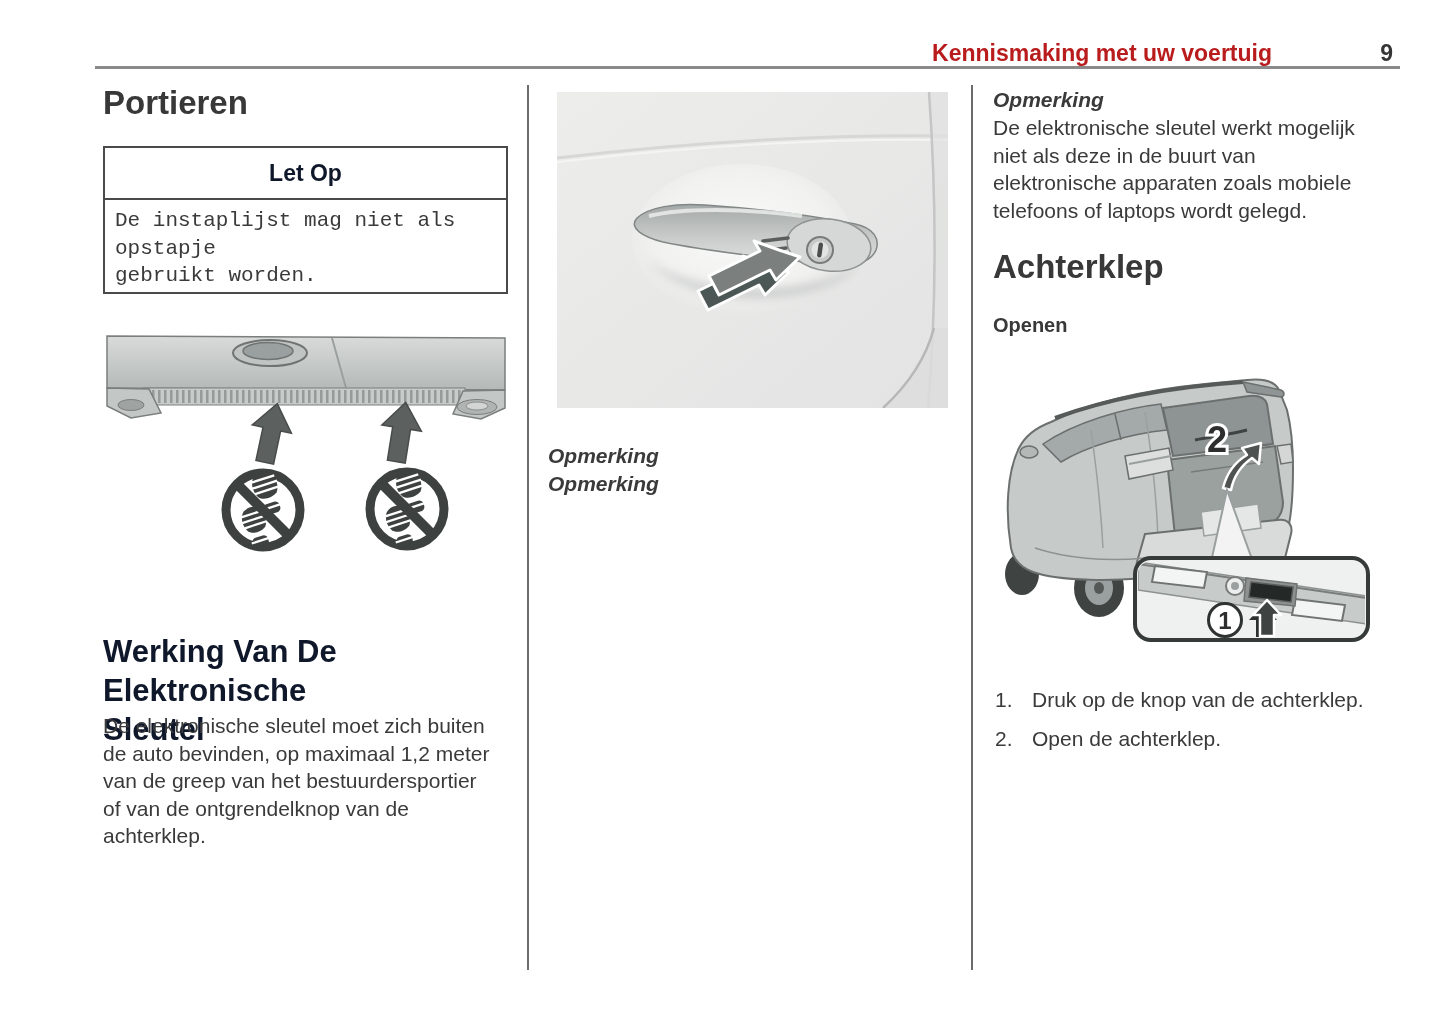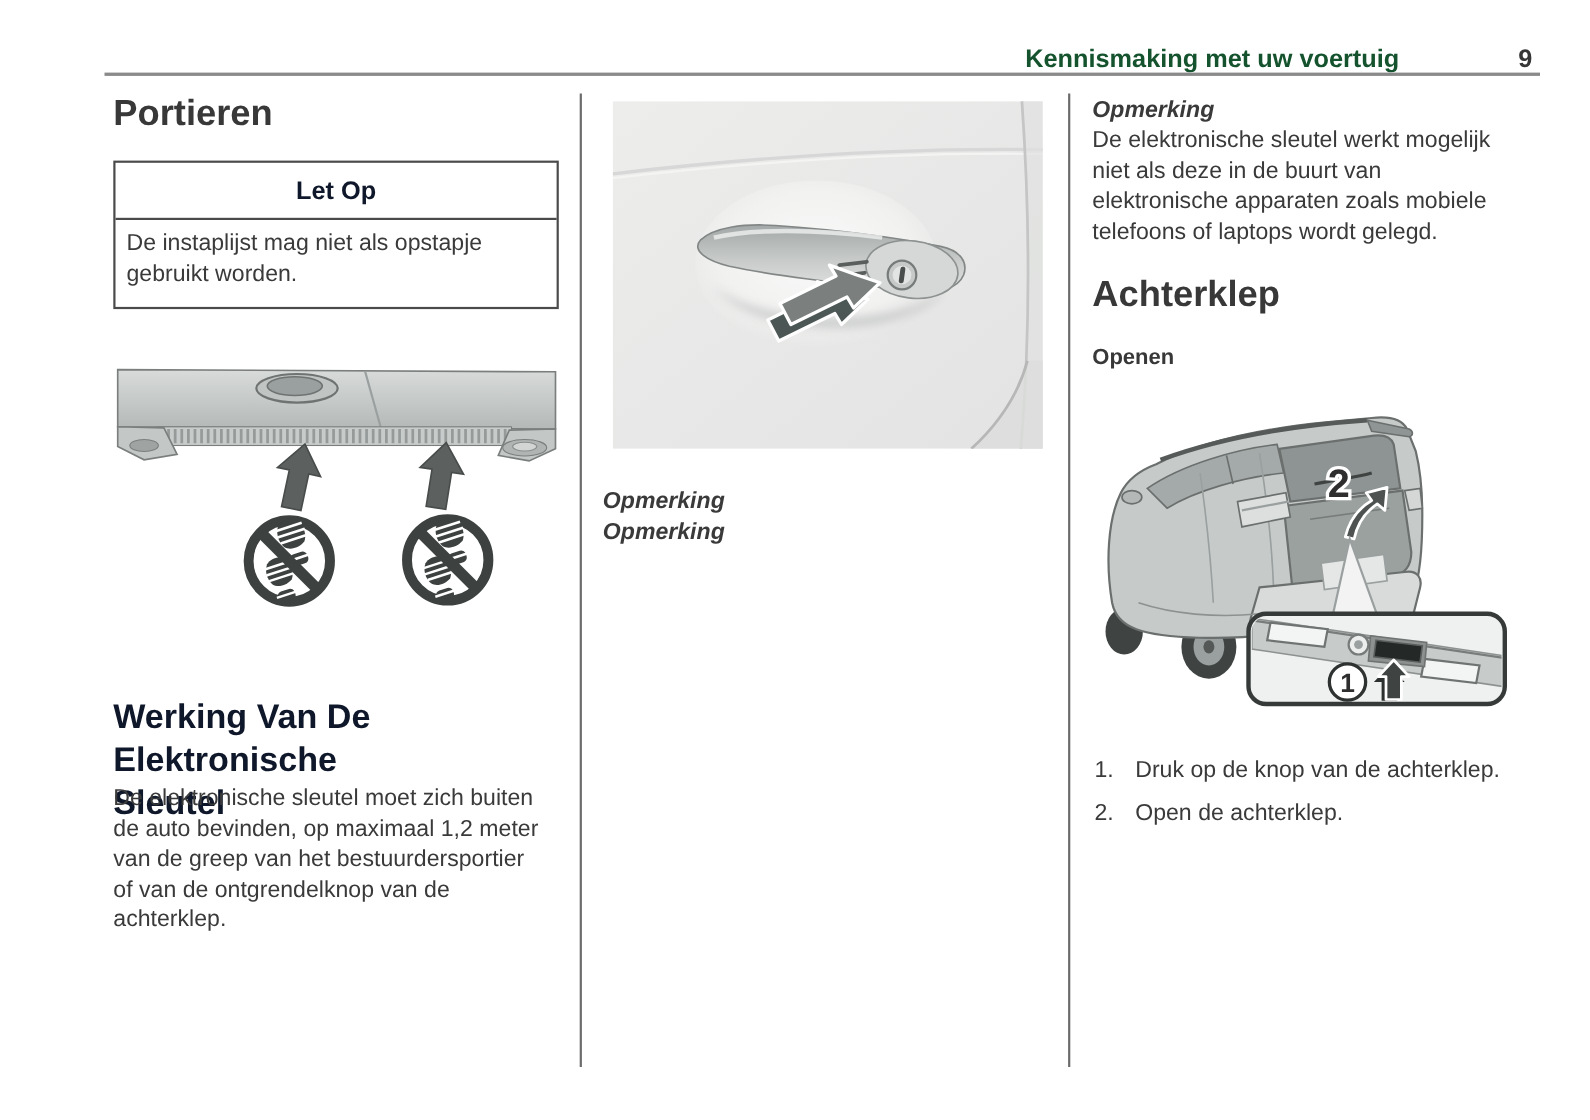--- a/index.html
+++ b/index.html
@@ -1,42 +1,42 @@
 <!DOCTYPE html>
 <html><head>
 <meta charset="utf-8">
 <style>
   html,body{margin:0;padding:0;background:#ffffff;}
   .page{
     position:relative;width:1445px;height:1018px;background:#ffffff;overflow:hidden;
     font-family:"Liberation Sans", sans-serif;color:#3a3a3a;
   }
   
-  .header-title{position:absolute;top:40px;right:173px;font-size:23px;font-weight:bold;color:#14532d;}
+  .header-title{position:absolute;top:40px;right:173px;font-size:23px;font-weight:bold;color:#b91c1c;}
   .page-number{position:absolute;top:40px;right:52px;font-size:23px;font-weight:bold;color:#363636;}
   .header-rule{position:absolute;left:95px;top:66px;width:1305px;height:3px;background:#8a8a8a;}
   
   .vdivider{position:absolute;top:85px;width:2px;height:885px;background:#6b6b6b;}
   .vdivider.d1{left:527px;}
   .vdivider.d2{left:971px;}
   
   .col{position:absolute;top:0;height:1018px;}
   .col1{left:103px;width:407px;}
   .col2{left:548px;width:404px;}
   .col3{left:993px;width:412px;}
   .h1{position:absolute;font-size:33px;font-weight:bold;color:#383838;line-height:38px;white-space:pre-line;}
   .h2{position:absolute;font-size:31px;font-weight:bold;color:#0f172a;line-height:39px;white-space:pre-line;}
   .h3{position:absolute;font-size:20px;font-weight:bold;color:#383838;line-height:30px;}
   .body-text{font-size:21px;line-height:27.5px;white-space:pre-line;margin:0;}
   .note-label{font-size:21px;line-height:28px;font-weight:bold;margin:0;font-style:italic;}
   
   .caution-box{position:absolute;top:146px;left:0;width:401px;border:2px solid #4a4a4a;}
   .caution-title{height:50px;border-bottom:2px solid #4a4a4a;display:flex;align-items:center;justify-content:center;
     font-size:23px;font-weight:bold;color:#0f172a;}
-  .caution-body{padding:7px 10px 17px 10px;}
+  .caution-body{padding:7px 10px 2px 10px;font-family:Liberation Mono, monospace;}
   
   .fig{position:absolute;}
   
   .steps{position:absolute;top:686px;left:2px;width:408px;}
   .step{display:flex;font-size:21px;line-height:27.5px;margin-bottom:11px;}
   .step-num{width:37px;flex:0 0 37px;}
   .flow{position:absolute;left:0;}
 </style>
 </head>
 <body>

